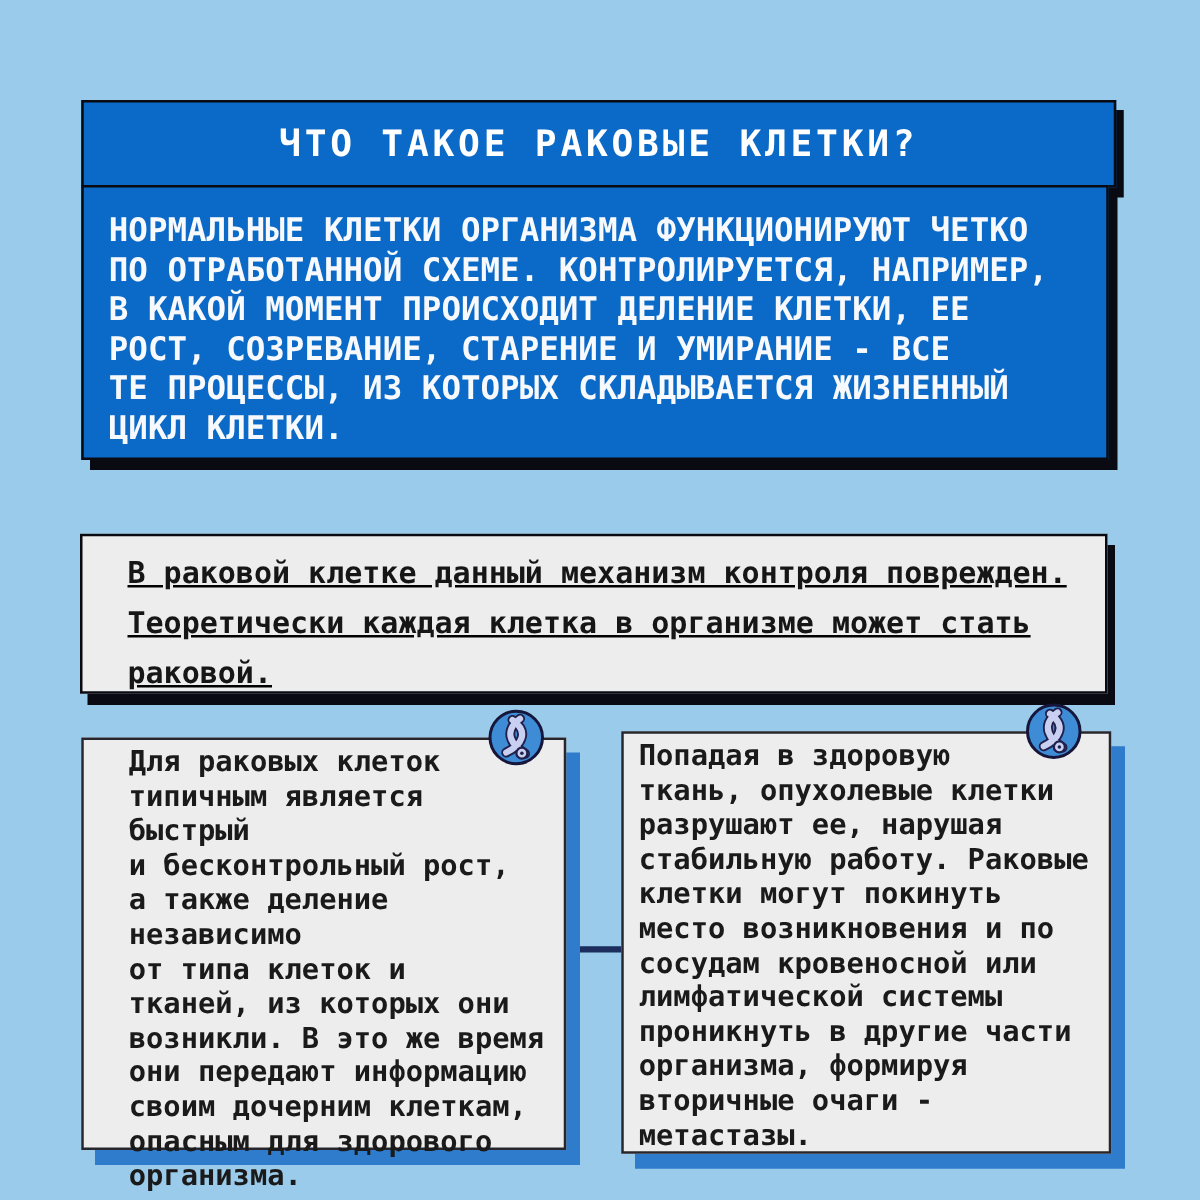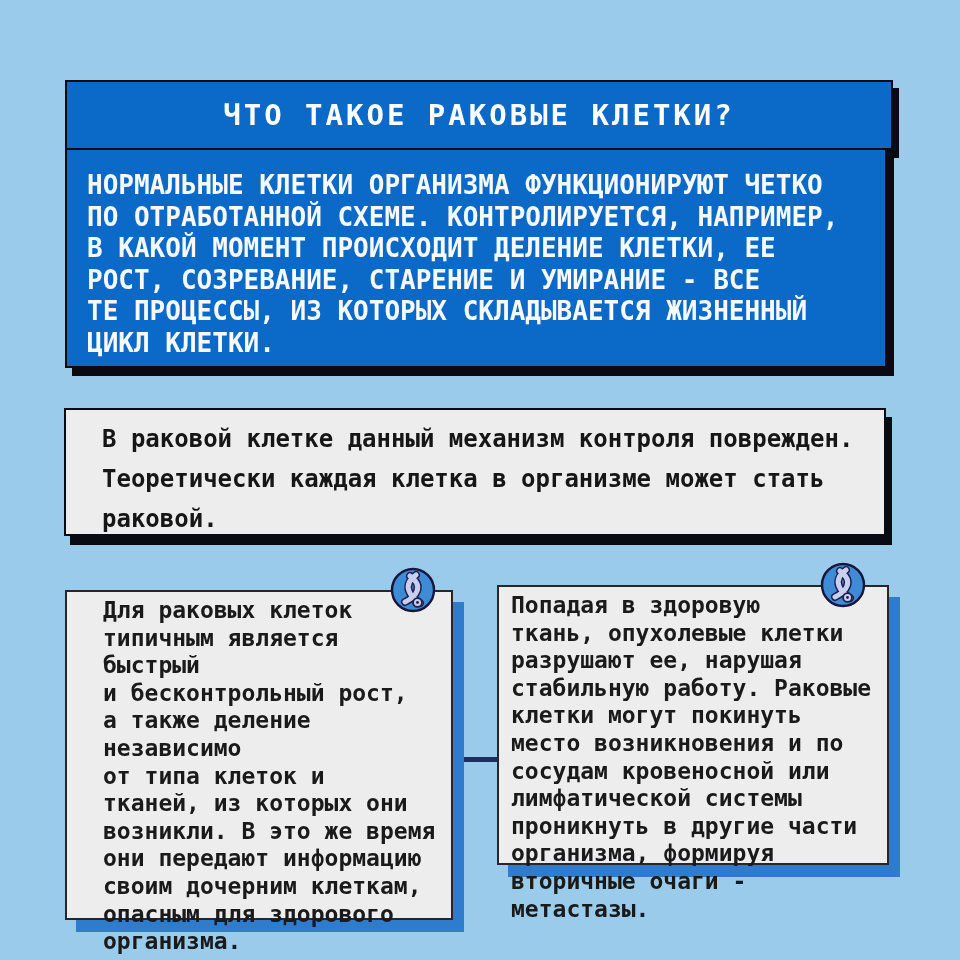--- a/index.html
+++ b/index.html
@@ -52,39 +52,40 @@
     border:2px solid var(--ink);
     box-shadow:7px 8px 0 var(--ink);
     z-index:2;
   }
   .intro-text{
     color:#F7F9FC;font-weight:bold;font-size:26px;line-height:31.5px;
     padding:20px 0 0 20px;white-space:pre-line;
   }
 
   .note-box{
-    left:64px;top:408px;width:822px;height:128px;
+    left:64px;top:427px;width:822px;height:128px;
     background:var(--panel-gray);
     border:2px solid var(--ink);
     box-shadow:6px 9px 0 var(--ink);
     z-index:2;
+    text-decoration:underline;
   }
   .note-text{
     color:#161616;font-weight:bold;font-size:24px;line-height:40px;
     padding:9px 0 0 36px;white-space:pre-line;
   }
 
   .col-box{
     background:var(--panel-gray);
     border:2px solid #26262C;
     box-shadow:11px 12px 0 var(--shadow-blue);
     z-index:2;
   }
   .col-left{left:65px;top:590px;width:388px;height:330px;padding-left:24px;}
-  .col-right{left:497px;top:585px;width:392px;height:280px;}
+  .col-right{left:497px;top:585px;width:392px;height:338px;}
   .col-text{
     color:var(--text-dark);font-weight:bold;font-size:23px;line-height:27.6px;
     padding:5px 6px 0 12px;white-space:pre-line;
   }
   .icon-badge{
     position:absolute;top:-26px;width:48px;height:48px;
   }
   .col-left .icon-badge{right:14px;}
   .col-right .icon-badge{right:20px;}
 </style>

